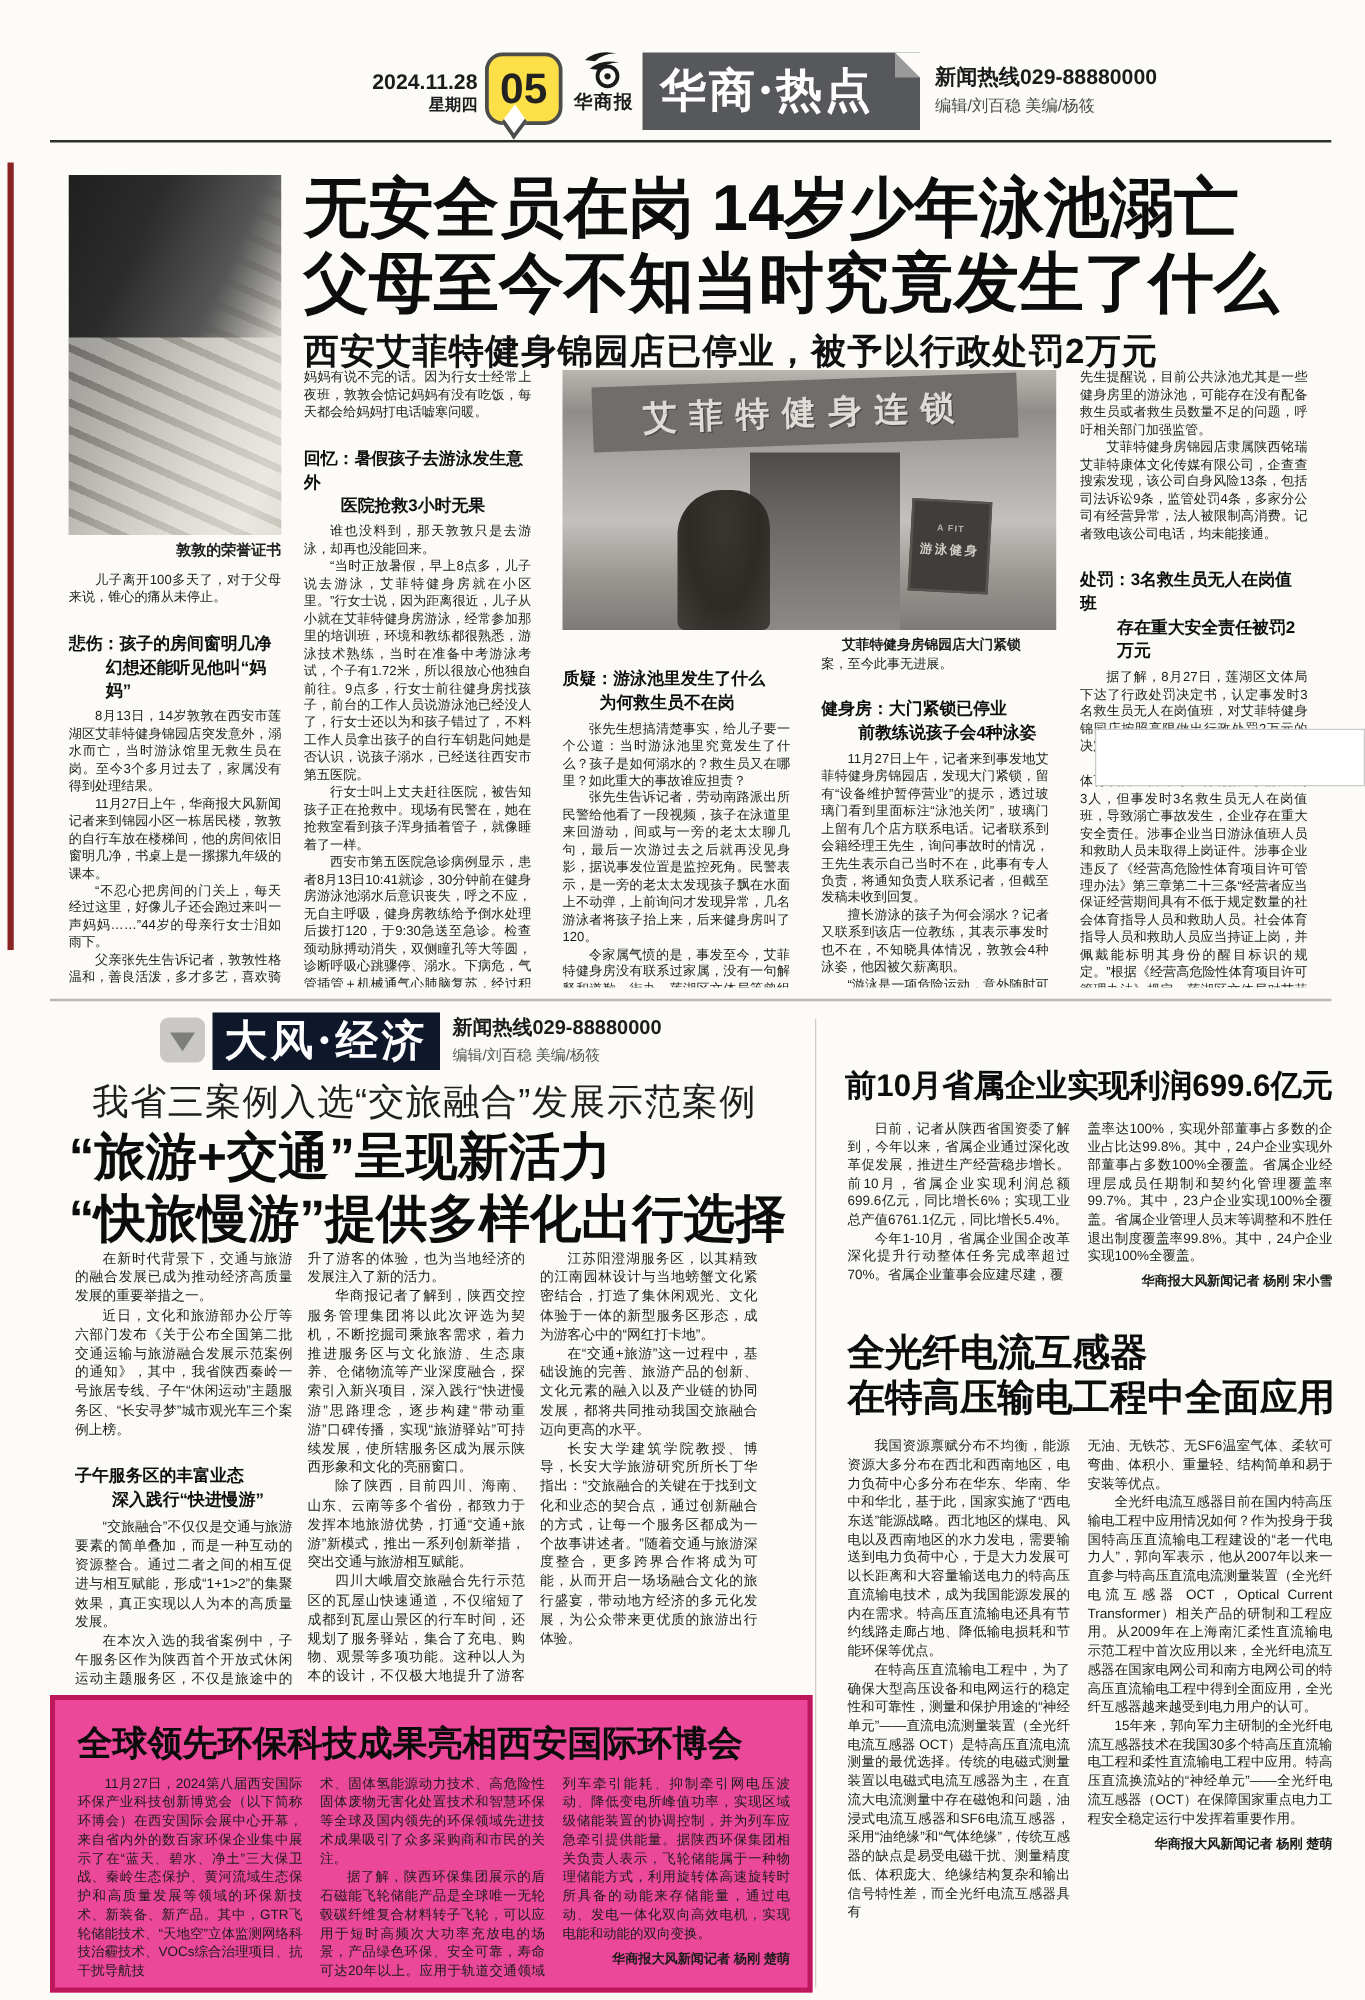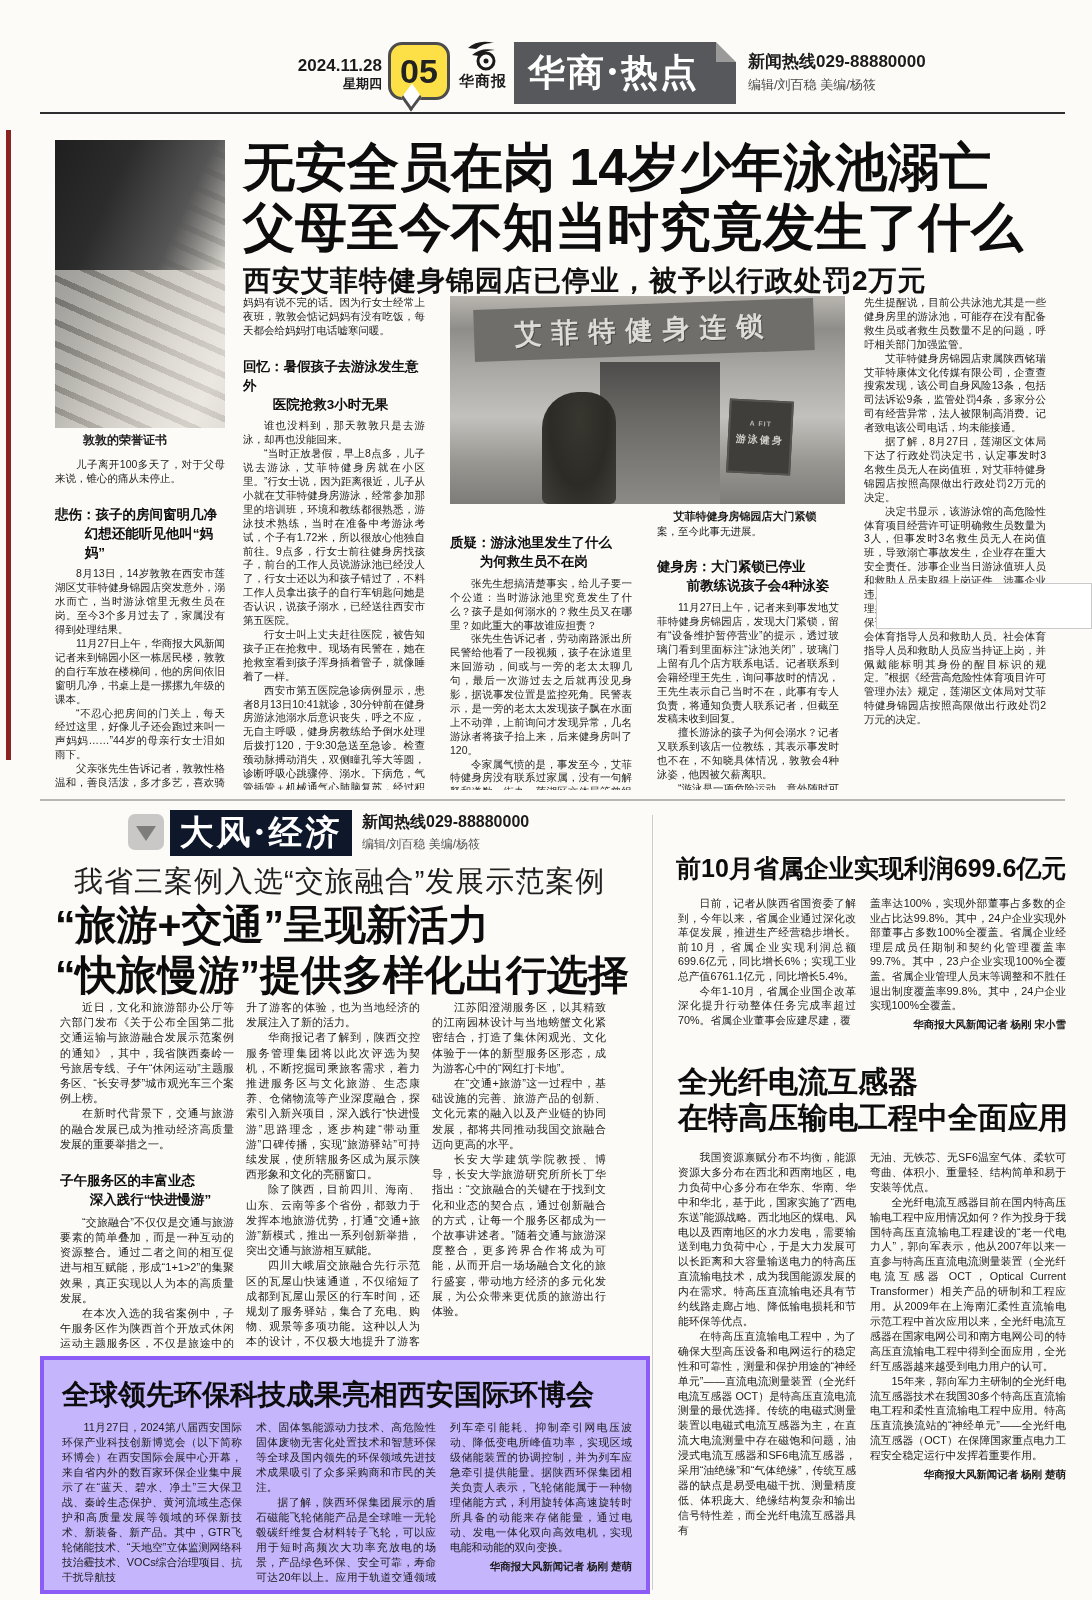--- a/index.html
+++ b/index.html
@@ -45,21 +45,21 @@
   .photo { position:absolute; overflow:hidden; }
   .photo1 {
     left:55px; top:140px; width:170px; height:288px;
     background:
       repeating-linear-gradient(24deg, rgba(240,238,230,.55) 0 14px, rgba(190,186,176,.4) 14px 20px),
       linear-gradient(118deg,#262626 0%,#303030 16%,#4a4a4a 30%,#6e6c68 42%,#9b9893 55%,#c9c6c0 72%,#e3e0da 88%,#cfccc5 100%);
   }
   .photo1::after{ content:""; position:absolute; left:0; top:0; width:100%; height:45%;
       background:linear-gradient(115deg,#1f1f1f 0%,#2c2c2c 35%,#555 70%,rgba(85,85,85,0) 100%); }
   .photo-cap { position:absolute; font-size:12px; font-weight:bold; color:#222; }
-  .cap1 { left:40px; top:432px; width:170px; text-align:center;font-family:Liberation Serif, serif; }
+  .cap1 { left:55px; top:432px; width:170px; text-align:right;font-family:Liberation Serif, serif; }
   .photo2 {
     left:450px; top:296px; width:395px; height:208px;
     background:linear-gradient(180deg,#b9b6b0 0%,#8f8d89 16%,#a9a7a3 34%,#c3c1bd 58%,#98968ف 80%,#7e7c79 100%);
     background:linear-gradient(180deg,#b9b6b0 0%,#8f8d89 16%,#a9a7a3 34%,#c3c1bd 58%,#989690 80%,#7e7c79 100%);
   }
   .photo2 .sign {
     position:absolute; left:24px; top:8px; width:340px; height:52px; background:#706e6a;
     transform:rotate(-2deg); display:flex; align-items:center; justify-content:center;
     color:#dedcd7; font-weight:bold; font-size:27px; letter-spacing:10px;
     font-family:"DejaVu Serif","Liberation Serif",serif; text-shadow:1px 1px 0 #4c4b48;
@@ -128,21 +128,21 @@
   .pa-c1 p.para,.pa-c2 p.para { font-size:10.8px; line-height:14.6px; }
 
   .oct-t1 { position:absolute; left:678px; top:1062px; font-size:30px; font-weight:800; color:#0c0c0c; }
   .oct-t2 { position:absolute; left:678px; top:1098px; font-size:30px; font-weight:800; color:#0c0c0c; }
   .oct-c1 { left:678px; top:1150px; width:178px; height:428px; }
   .oct-c2 { left:870px; top:1150px; width:196px; height:428px; }
   .oct-c1 p.para,.oct-c2 p.para { font-size:10.8px; line-height:14.9px; }
 
   
   .expo-box { position:absolute; left:40px; top:1356px; width:610px; height:238px;
-              border:4px solid #8b5cf6; background:#c4b5fd; }
+              border:4px solid #be185d; background:#ec4899; }
   .expo-title { position:absolute; left:18px; top:16px; font-size:28px; font-weight:800; color:#0c0c0c; white-space:nowrap; }
   .expo-col { position:absolute; overflow:hidden; text-align:justify; }
   .expo-col p.para { font-size:10.8px; line-height:15px; text-indent:2em; }
   .expo-col p.para.cont { text-indent:0; }
   .expo-c1 { left:18px;  top:60px; width:180px; height:162px; }
   .expo-c2 { left:212px; top:60px; width:180px; height:162px; }
   .expo-c3 { left:406px; top:60px; width:182px; height:162px; }
 </style>
 </head>
 <body>
@@ -233,20 +233,24 @@
         <div>健身房：大门紧锁已停业</div>
         <div class="subhead-l2">前教练说孩子会4种泳姿</div>
       </div>
       <p class="para">11月27日上午，记者来到事发地艾菲特健身房锦园店，发现大门紧锁，留有“设备维护暂停营业”的提示，透过玻璃门看到里面标注“泳池关闭”，玻璃门上留有几个店方联系电话。记者联系到会籍经理王先生，询问事故时的情况，王先生表示自己当时不在，此事有专人负责，将通知负责人联系记者，但截至发稿未收到回复。</p>
       <p class="para">擅长游泳的孩子为何会溺水？记者又联系到该店一位教练，其表示事发时也不在，不知晓具体情况，敦敦会4种泳姿，他因被欠薪离职。</p>
       <p class="para">“游泳是一项危险运动，意外随时可能发生。”从事救生员相关工作的王</p>
     </div>
   <div class="ncol ms-c5">
       <p class="para cont">先生提醒说，目前公共泳池尤其是一些健身房里的游泳池，可能存在没有配备救生员或者救生员数量不足的问题，呼吁相关部门加强监管。</p>
       <p class="para">艾菲特健身房锦园店隶属陕西铭瑞艾菲特康体文化传媒有限公司，企查查搜索发现，该公司自身风险13条，包括司法诉讼9条，监管处罚4条，多家分公司有经营异常，法人被限制高消费。记者致电该公司电话，均未能接通。</p>
+      <div class="subhead">
+        <div>处罚：3名救生员无人在岗值班</div>
+        <div class="subhead-l2">存在重大安全责任被罚2万元</div>
+      </div>
       <p class="para">据了解，8月27日，莲湖区文体局下达了行政处罚决定书，认定事发时3名救生员无人在岗值班，对艾菲特健身锦园店按照高限做出行政处罚2万元的决定。</p>
       <p class="para">决定书显示，该游泳馆的高危险性体育项目经营许可证明确救生员数量为3人，但事发时3名救生员无人在岗值班，导致溺亡事故发生，企业存在重大安全责任。涉事企业当日游泳值班人员和救助人员未取得上岗证件。涉事企业违反了《经营高危险性体育项目许可管理办法》第三章第二十三条“经营者应当保证经营期间具有不低于规定数量的社会体育指导人员和救助人员。社会体育指导人员和救助人员应当持证上岗，并佩戴能标明其身份的醒目标识的规定。”根据《经营高危险性体育项目许可管理办法》规定，莲湖区文体局对艾菲特健身锦园店按照高限做出行政处罚2万元的决定。</p>
     </div>
 
   <div class="redaction"></div>
 
   <div class="eco-rule"></div>
   <div class="eco-arrow">
       <div class="tri"></div>
     </div>
@@ -254,22 +258,22 @@
     <span>大风·经济</span>
   </div>
   <div class="eco-hotline">新闻热线029-88880000</div>
   <div class="eco-editors">编辑/刘百稳 美编/杨筱</div>
 
   <div class="eco-kicker">我省三案例入选“交旅融合”发展示范案例</div>
   <div class="eco-h1">“旅游+交通”呈现新活力</div>
   <div class="eco-h2">“快旅慢游”提供多样化出行选择</div>
 
   <div class="ncol eco-col eco-c1">
+      <p class="para">在新时代背景下，交通与旅游的融合发展已成为推动经济高质量发展的重要举措之一。</p>
       <p class="para">近日，文化和旅游部办公厅等六部门发布《关于公布全国第二批交通运输与旅游融合发展示范案例的通知》，其中，我省陕西秦岭一号旅居专线、子午“休闲运动”主题服务区、“长安寻梦”城市观光车三个案例上榜。</p>
-      <p class="para">在新时代背景下，交通与旅游的融合发展已成为推动经济高质量发展的重要举措之一。</p>
       <div class="subhead">
         <div>子午服务区的丰富业态</div>
         <div class="subhead-l2">深入践行“快进慢游”</div>
       </div>
       <p class="para">“交旅融合”不仅仅是交通与旅游要素的简单叠加，而是一种互动的资源整合。通过二者之间的相互促进与相互赋能，形成“1+1&gt;2”的集聚效果，真正实现以人为本的高质量发展。</p>
       <p class="para">在本次入选的我省案例中，子午服务区作为陕西首个开放式休闲运动主题服务区，不仅是旅途中的休憩站，更是一处融合了37种经营业态的综合性休闲目的地。</p>
     </div>
   <div class="ncol eco-col eco-c2">
       <p class="para cont">升了游客的体验，也为当地经济的发展注入了新的活力。</p>
       <p class="para">华商报记者了解到，陕西交控服务管理集团将以此次评选为契机，不断挖掘司乘旅客需求，着力推进服务区与文化旅游、生态康养、仓储物流等产业深度融合，探索引入新兴项目，深入践行“快进慢游”思路理念，逐步构建“带动重游”口碑传播，实现“旅游驿站”可持续发展，使所辖服务区成为展示陕西形象和文化的亮丽窗口。</p>

